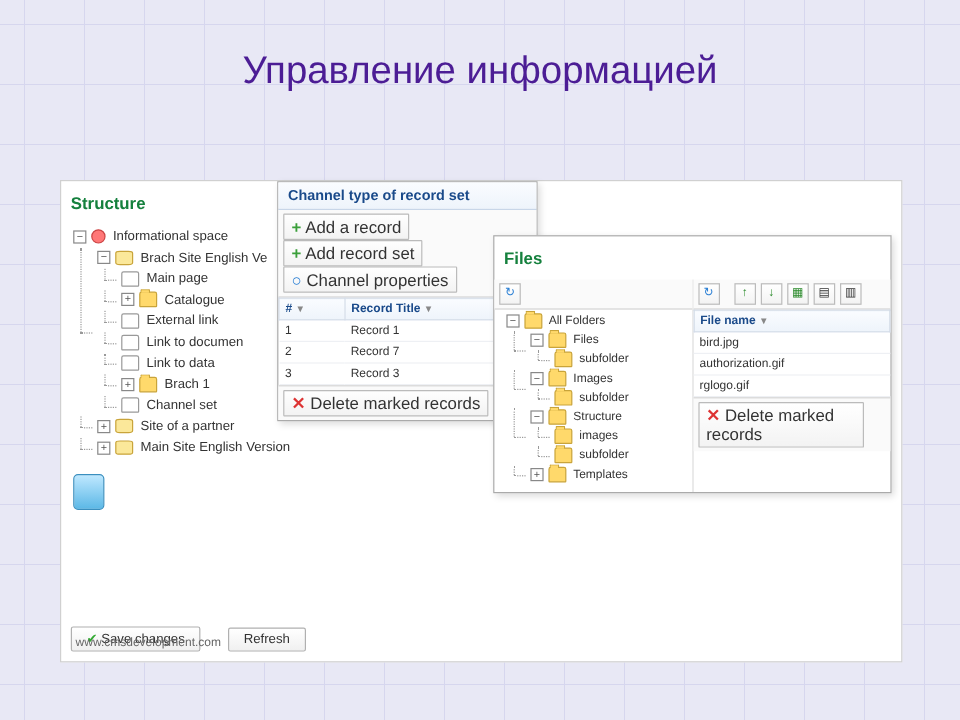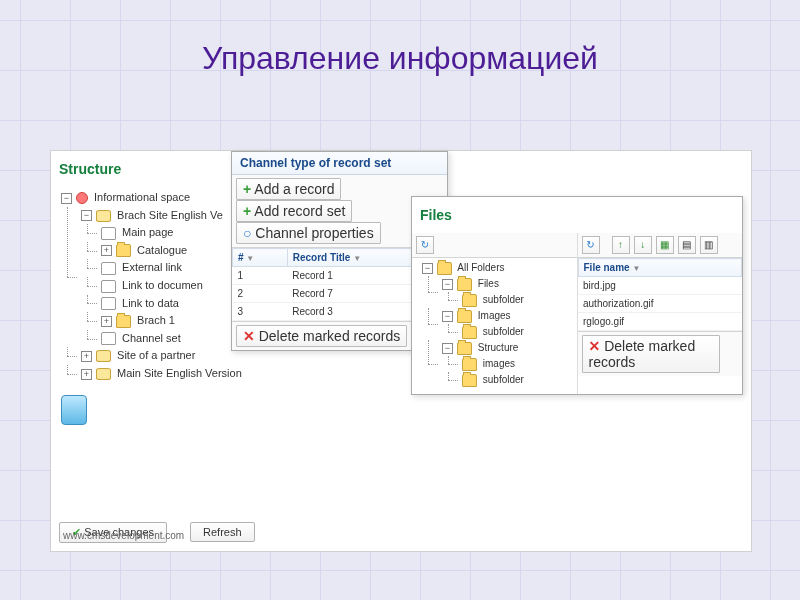--- a/index.html
+++ b/index.html
@@ -122,20 +122,21 @@
                   <li><span class="exp">−</span><span class="ico"></span> <span>Files</span><ul>
                       <li><span class="ico"></span> <span>subfolder</span></li>
                     </ul></li>
                   <li><span class="exp">−</span><span class="ico"></span> <span>Images</span><ul>
                       <li><span class="ico"></span> <span>subfolder</span></li>
                     </ul></li>
                   <li><span class="exp">−</span><span class="ico"></span> <span>Structure</span><ul>
                       <li><span class="ico"></span> <span>images</span></li>
                       <li><span class="ico"></span> <span>subfolder</span></li>
                     </ul></li>
+                  <li><span class="exp">+</span><span class="ico"></span> <span>Templates</span></li>
                 </ul></li>
             </ul>
           </div>
       </div>
       <div style="flex:1">
         <div class="toolbar">
           <span class="mini c">↻</span>
           <span style="padding:0 4px"></span>
           <span class="mini g">↑</span>
           <span class="mini g">↓</span>

